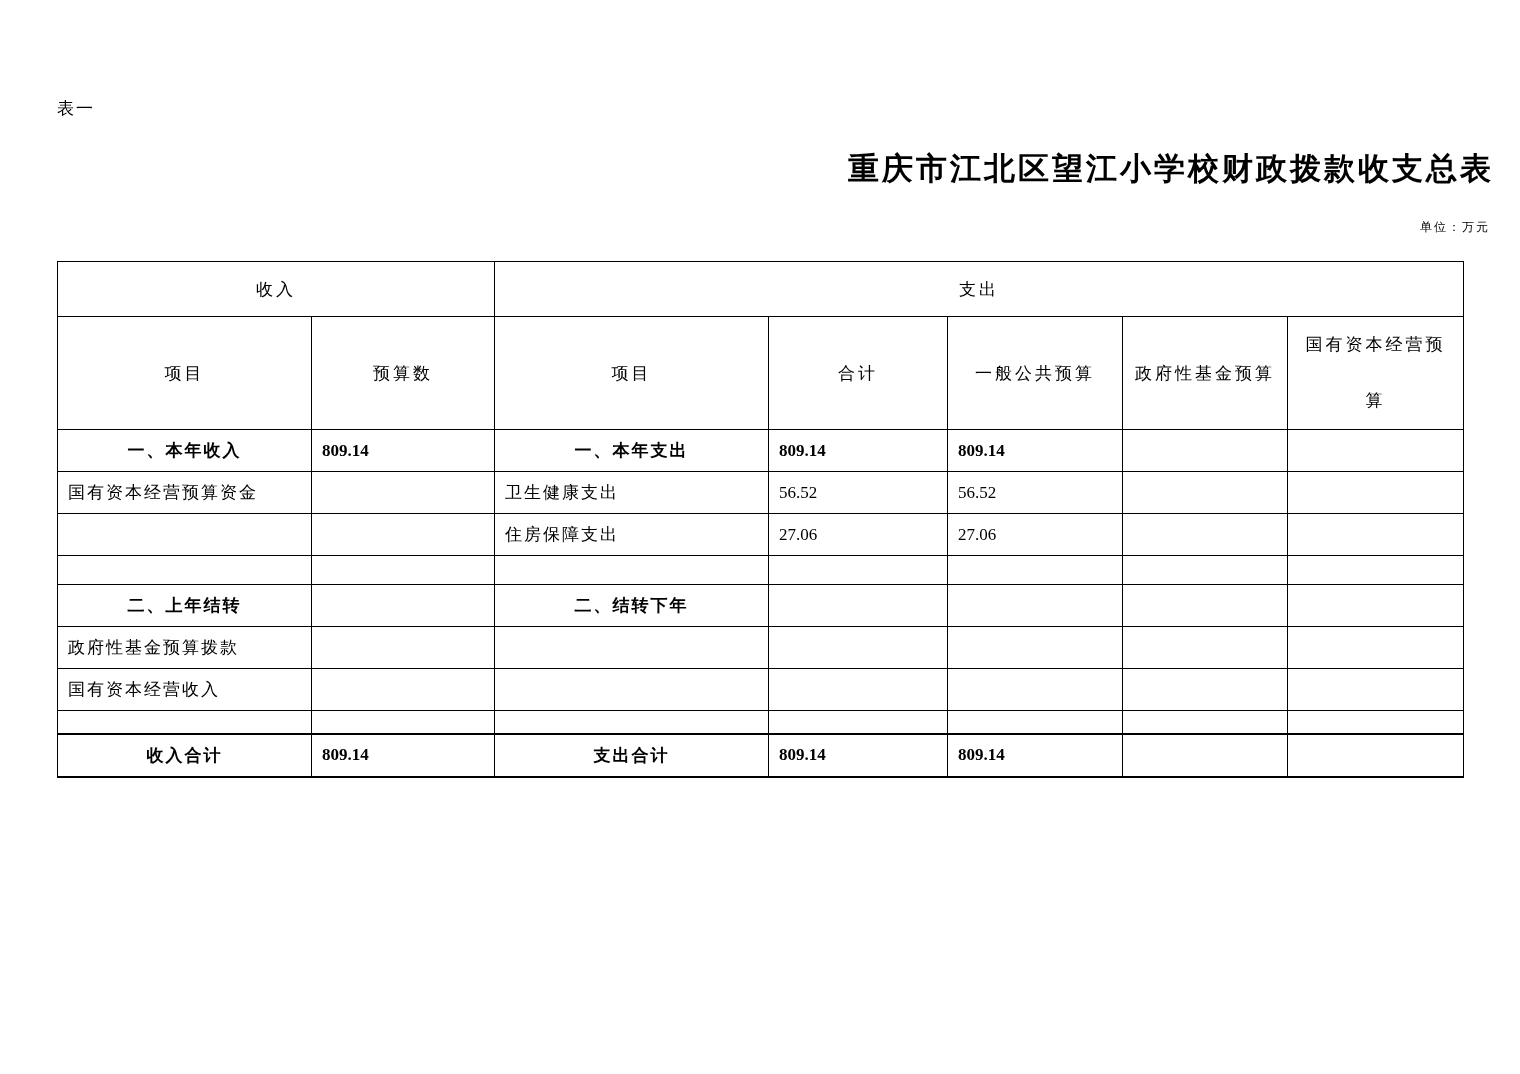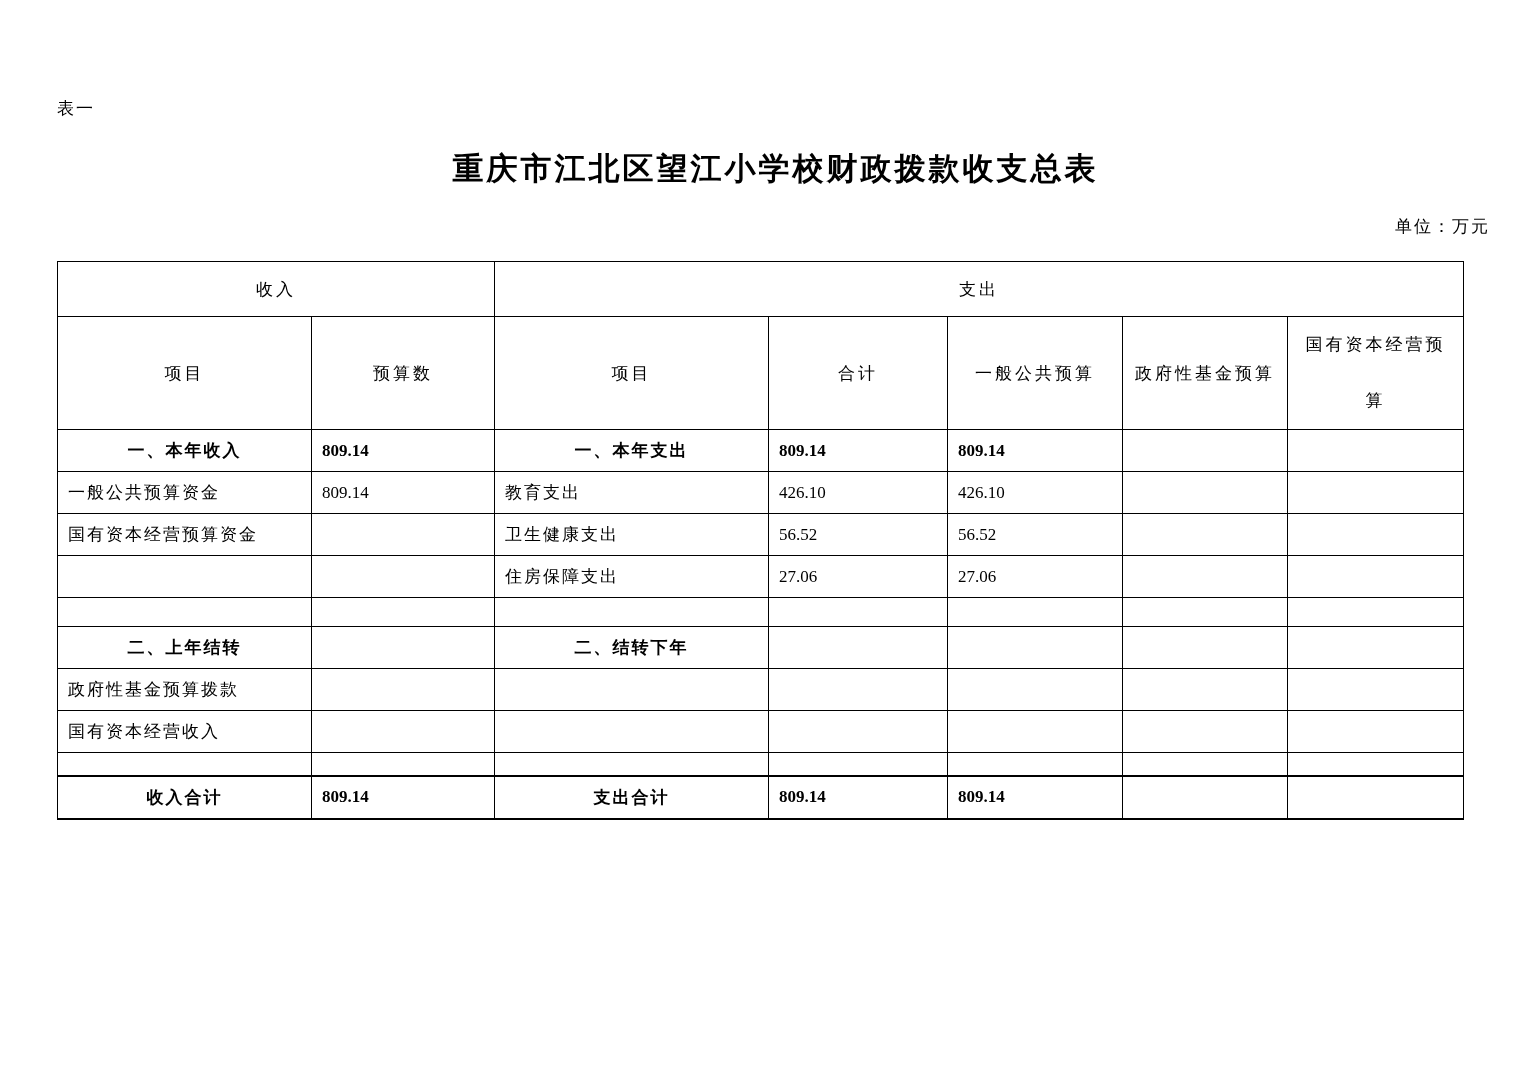--- a/index.html
+++ b/index.html
@@ -18,30 +18,30 @@
   .doc {
     padding: 97px 26px 0 57px;
   }
   .sheet-label {
     font-size: 17px;
     line-height: 24px;
     letter-spacing: 2px;
   }
   .title {
     margin: 26px 0 0 0;
-    text-align: center;
+    text-align: right;
     font-size: 31px;
     line-height: 44px;
     font-weight: bold;
     letter-spacing: 3px;
   }
   .unit-note {
     margin: 24px 4px 7px 0;
     text-align: right;
-    font-size: 17px;
+    font-size: 12px;
     line-height: 24px;
     letter-spacing: 2px;
   }
   table.budget-table {
     width: 1406px;
     table-layout: fixed;
     border-collapse: collapse;
     border: 1px solid #000000;
     border-bottom-width: 2px;
     margin-top: 22px;
@@ -133,29 +133,20 @@
         <tr class="r-section">
           <td class="c-item">一、本年收入</td>
           <td class="c-num">809.14</td>
           <td class="c-item">一、本年支出</td>
           <td class="c-num">809.14</td>
           <td class="c-num">809.14</td>
           <td class="c-num"></td>
           <td class="c-num"></td>
         </tr>
         <tr class="r-detail">
-          <td class="c-item">一般公共预算资金</td>
-          <td class="c-num">809.14</td>
-          <td class="c-item">教育支出</td>
-          <td class="c-num">426.10</td>
-          <td class="c-num">426.10</td>
-          <td class="c-num"></td>
-          <td class="c-num"></td>
-        </tr>
-        <tr class="r-detail">
           <td class="c-item">国有资本经营预算资金</td>
           <td class="c-num"></td>
           <td class="c-item">卫生健康支出</td>
           <td class="c-num">56.52</td>
           <td class="c-num">56.52</td>
           <td class="c-num"></td>
           <td class="c-num"></td>
         </tr>
         <tr class="r-detail">
           <td class="c-item"></td>

